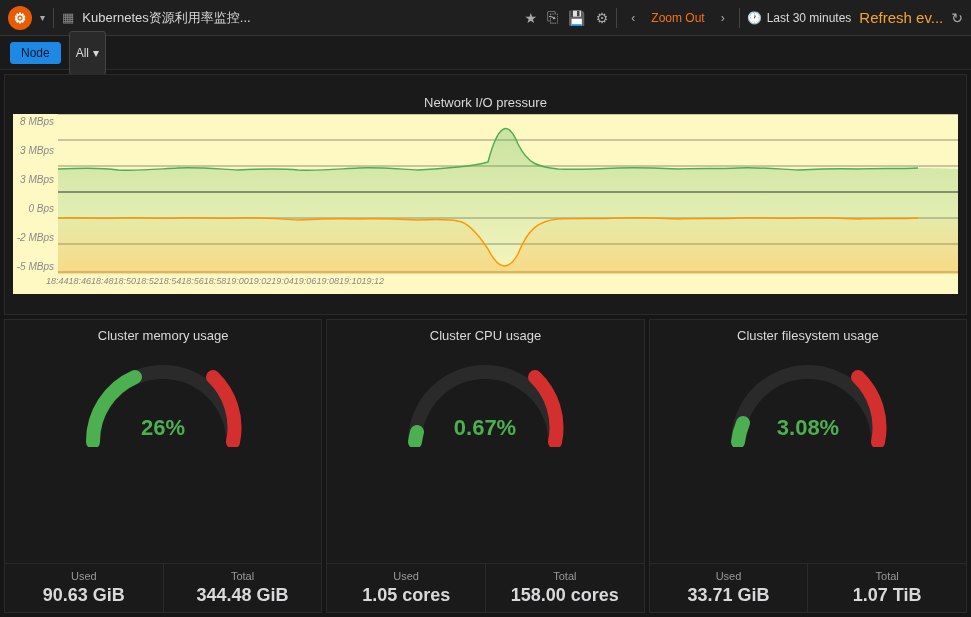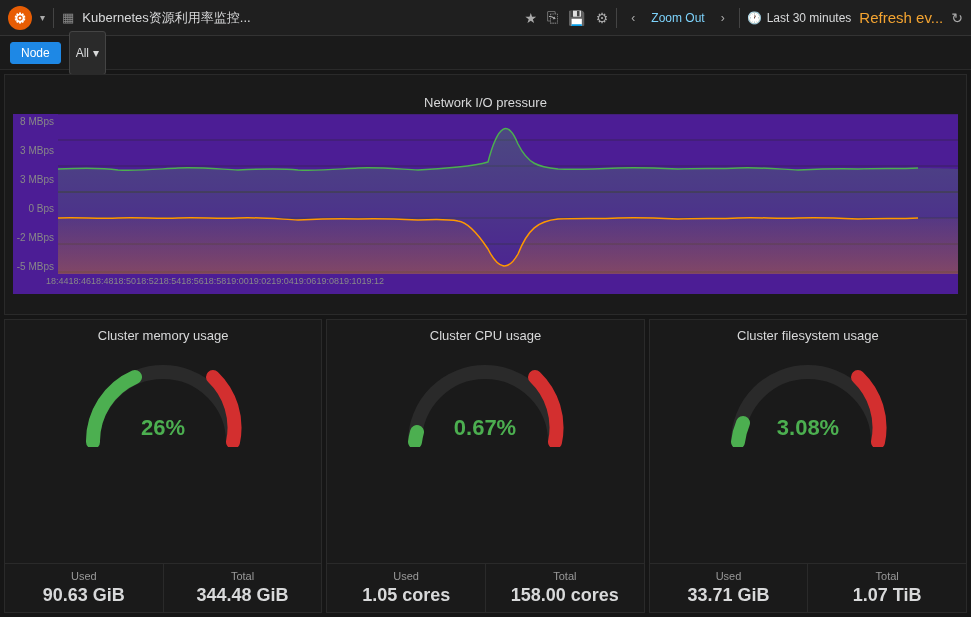--- a/index.html
+++ b/index.html
@@ -84,21 +84,21 @@
       color: #d8d9da;
       border: 1px solid #444;
       border-radius: 3px;
       padding: 3px 10px;
       font-size: 12px;
       cursor: pointer;
     }
     .filter-btn.active {
       background: #1e88e5;
       border-color: #1e88e5;
-      color: #ffffff;
+      color: #0f172a;
     }
     .filter-dropdown {
       background: #2a2a2a;
       color: #d8d9da;
       border: 1px solid #444;
       border-radius: 3px;
       padding: 14px 6px;
       font-size: 12px;
       cursor: pointer;
       display: flex; align-items: center; gap: 4px;
@@ -121,21 +121,22 @@
     }
     .chart-title {
       text-align: center;
       font-size: 13px;
       color: #d8d9da;
       margin-bottom: 4px;
     }
     .chart-area {
       position: relative;
       height: 180px;
-      background: #4c1d95;
+      background: #fef9c3;
+      font-style: italic;
     }
     .chart-y-labels {
       position: absolute;
       left: 0;
       top: 0;
       bottom: 20px;
       width: 45px;
       display: flex;
       flex-direction: column;
       justify-content: space-between;
@@ -232,21 +233,21 @@
   <span class="topbar-title">Kubernetes资源利用率监控...</span>
   <div class="topbar-icons">
     <span class="topbar-icon">★</span>
     <span class="topbar-icon">⎘</span>
     <span class="topbar-icon">💾</span>
     <span class="topbar-icon">⚙</span>
   </div>
   <div class="topbar-divider"></div>
   <div class="topbar-nav">
     <span class="topbar-nav-btn" style="color:#aaa;">‹</span>
-    <span class="topbar-nav-btn" style="color:#7dd3fc;">Zoom Out</span>
+    <span class="topbar-nav-btn" style="color:#f97316;">Zoom Out</span>
     <span class="topbar-nav-btn" style="color:#aaa;">›</span>
   </div>
   <div class="topbar-divider"></div>
   <div class="topbar-time">
     <span style="color:#aaa;">🕐</span>
     <span>Last 30 minutes</span>
   </div>
   <span class="topbar-refresh">Refresh ev...</span>
   <span class="topbar-refresh-icon">↻</span>
 </div>

